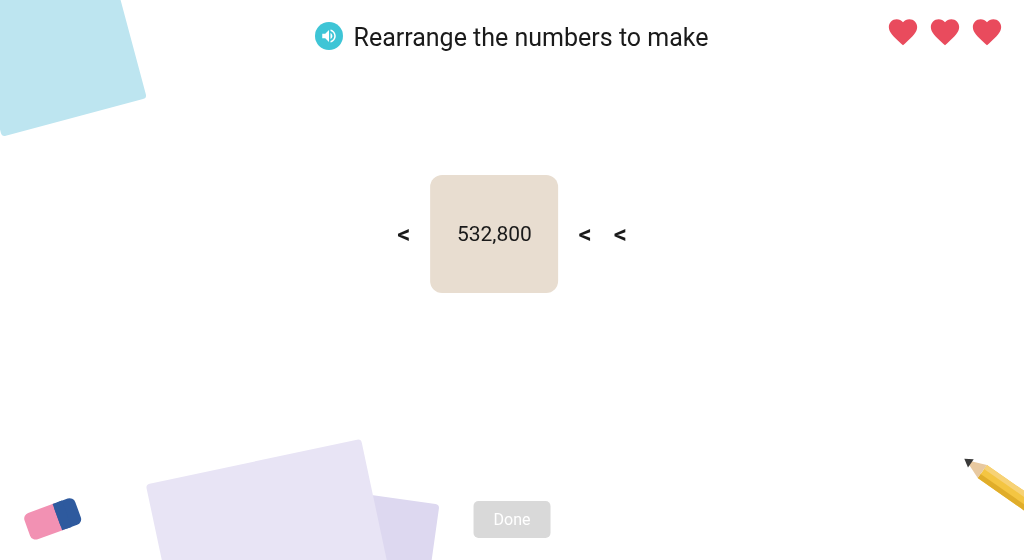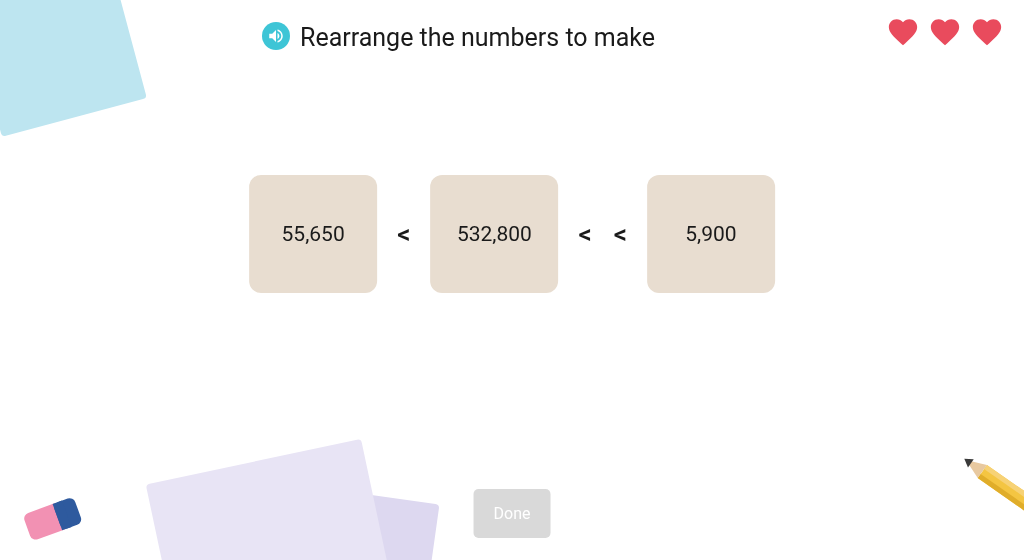--- a/index.html
+++ b/index.html
@@ -67,20 +67,21 @@
       height: 18px;
       fill: white;
     }
     
     
     .instruction {
       position: absolute;
       top: 20px;
       left: 50%;
       transform: translateX(-50%);
+      text-align: center;
       font-size: 25px;
       color: #1a1a1a;
       line-height: 1.4;
       width: 500px;
     }
     
     
     .tiles-row {
       position: absolute;
       top: 175px;
@@ -110,21 +111,21 @@
       color: #1a1a1a;
       padding: 0 2px;
     }
     
     
     .done-btn {
       position: absolute;
       bottom: 22px;
       left: 50%;
       transform: translateX(-50%);
-      padding: 15px 20px;
+      padding: 9px 20px;
       background: #d9d9d9;
       color: #ffffff;
       border: none;
       border-radius: 5px;
       font-size: 16px;
       font-family: inherit;
     }
     
     
     .eraser {
@@ -197,26 +198,24 @@
 
 <div class="instruction">
   <span class="audio-icon">
     <svg viewBox="0 0 24 24">
         <path d="M3 9v6h4l5 5V4L7 9H3zm13.5 3c0-1.77-1.02-3.29-2.5-4.03v8.05c1.48-.73 2.5-2.25 2.5-4.02zM14 3.23v2.06c2.89.86 5 3.54 5 6.71s-2.11 5.85-5 6.71v2.06c4.01-.91 7-4.49 7-8.77s-2.99-7.86-7-8.77z"></path>
       </svg>
   </span><span>Rearrange the numbers to make</span><br>
 </div>
 
 <div class="tiles-row">
-  <div class="tile">55,650</div>
   <div class="comparator">&lt;</div>
   <div class="tile">532,800</div>
   <div class="comparator">&lt;</div>
   <div class="comparator">&lt;</div>
-  <div class="tile">5,900</div>
 </div>
 
 <button class="done-btn">Done</button>
 
 <div class="eraser">
   <svg viewBox="0 0 75 55">
     <g transform="rotate(-20 37 27)">
       <rect x="10" y="15" width="40" height="28" rx="6" fill="#f291b3"></rect>
       <rect x="42" y="15" width="22" height="28" rx="6" fill="#2e5a9e"></rect>
       <rect x="42" y="15" width="10" height="28" fill="#2e5a9e"></rect>

